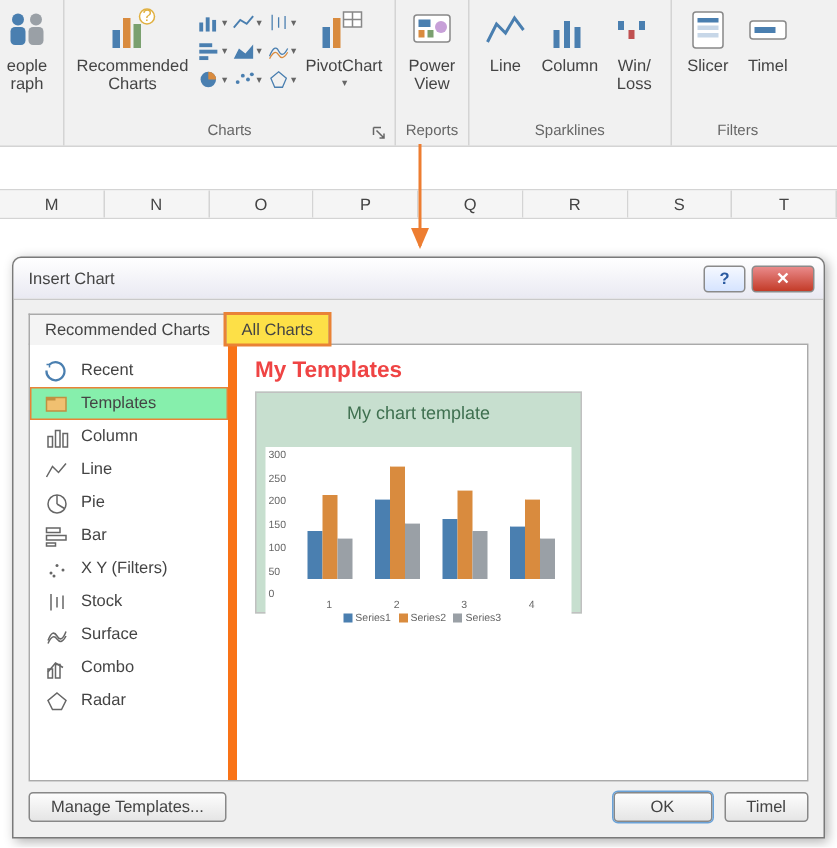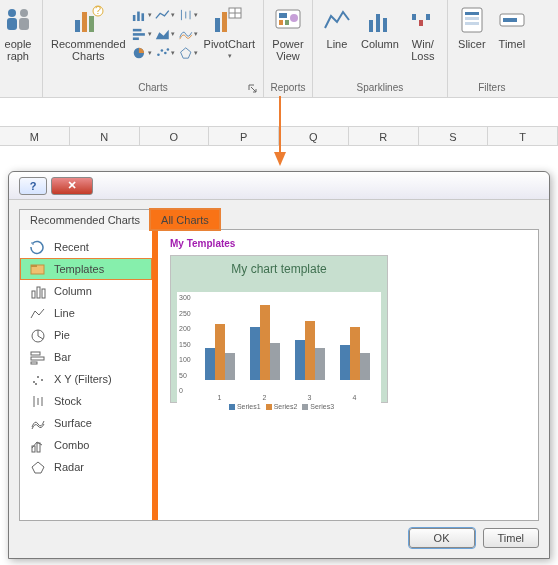--- a/index.html
+++ b/index.html
@@ -21,29 +21,29 @@
 .colcell{flex:1;min-width:62px;text-align:center;border-right:1px solid #d4d4d4;line-height:20px;color:#444;background:#f5f5f5}
 .dialog{position:absolute;left:8px;top:171px;width:542px;height:388px;background:#f0f0f0;border:1px solid #7a7a7a;border-radius:6px 6px 0 0;box-shadow:2px 2px 8px rgba(0,0,0,.3)}
 .titlebar{height:28px;background:linear-gradient(#fff,#e9e9f2);border-radius:6px 6px 0 0;display:flex;align-items:center;padding:0 6px;border-bottom:1px solid #c9c9c9}
 .titlebar .ttl{flex:1;padding-left:4px}
 .winbtn{width:28px;height:18px;border:1px solid #8a8a8a;border-radius:3px;margin-left:4px;display:flex;align-items:center;justify-content:center;font-size:11px;cursor:pointer}
 .winbtn.help{background:linear-gradient(#f5f8ff,#d6e4ff);color:#2b5aa0;font-weight:bold}
 .winbtn.close{background:linear-gradient(#e98a8a,#c33b28);color:#fff;width:42px;font-weight:bold}
 .tabs{display:flex;margin:8px 0 0 10px}
 .tab{padding:4px 10px;border:1px solid #aaa;background:#f4f4f4;cursor:pointer;position:relative;top:1px;border-bottom:none}
 .tab+.tab{margin-left:-1px}
-.tab.active{background:#f97316;z-index:2}
+.tab.active{background:#fde047;z-index:2}
 .tab.hl{outline:2px solid #e98236;outline-offset:-1px}
 .panel{margin:0 10px 0 10px;border:1px solid #aaa;background:#fff;height:292px;display:flex}
 .catlist{width:138px;border-right:6px solid #f97316;padding:6px 0}
 .catitem{display:flex;align-items:center;gap:8px;padding:4px 10px;cursor:pointer;white-space:nowrap}
 .catitem .cicon{width:16px;height:14px;display:flex;align-items:center;justify-content:center}
 .catitem.sel{background:#86efac;outline:1px solid #e98236;outline-offset:-1px}
 .preview{flex:1;padding:8px 12px}
-.preview-h{font-weight:bold;color:#a21caf;margin-bottom:6px;font-size:10px}
+.preview-h{font-weight:bold;color:#ef4444;margin-bottom:6px;font-size:15px}
 .thumb{width:218px;height:148px;border:1px solid #c0c0c0;background:#c7dfcf;padding:6px;cursor:pointer}
 .thumb-title{text-align:center;color:#3f7050;font-size:12px;margin-bottom:16px}
 .thumb-chart{background:#fff;height:118px;position:relative;padding:4px 4px 16px 20px}
 .tc-bars{position:relative;height:84px;display:flex;align-items:flex-end;justify-content:space-around}
 .barset{display:flex;align-items:flex-end;gap:0}
 .bar3d{width:10px;position:relative}
 .bar3d::before{content:"";position:absolute;top:-3px;left:2px;right:-2px;height:3px;background:rgba(255,255,255,.4);transform:skewX(-45deg)}
 .b1{background:#4a7fb0}.b2{background:#d98b3e}.b3{background:#9aa0a6}
 .axis-y{position:absolute;left:2px;top:2px;bottom:16px;width:16px;display:flex;flex-direction:column;justify-content:space-between}
 .axis-y span,.axis-x span,.legend span{font-size:7px;color:#666}
@@ -282,20 +282,21 @@
         <path d="M0,0 L7,3 L0,6 Z" fill="#ed7d31"></path>
       </marker>
     </defs>
   <line x1="280" y1="96" x2="280" y2="164" stroke="#ed7d31" stroke-width="2" marker-end="url(#ah)"></line>
   <path d="M280 190 Q230 198 210 204" stroke="#ed7d31" stroke-width="2" fill="none" marker-end="url(#ah)"></path>
   <path d="M162 220 Q130 235 120 258" stroke="#ed7d31" stroke-width="2" fill="none" marker-end="url(#ah)"></path>
 </svg>
 
 <div class="dialog">
   <div class="titlebar">
+    <span class="ttl">Insert Chart</span>
     <div class="winbtn help">?</div>
     <div class="winbtn close">✕</div>
   </div>
   <div class="tabs">
     <div class="tab">Recommended Charts</div>
     <div class="tab active hl">All Charts</div>
   </div>
   <div class="panel">
     <div class="catlist" id="catlist">
         <div class="catitem">
@@ -443,17 +444,18 @@
               <span>2</span>
               <span>3</span>
               <span>4</span>
             </div>
           <div class="legend" id="lg"><i style="background:#4a7fb0"></i><span>Series1</span><i style="background:#d98b3e"></i><span>Series2</span><i style="background:#9aa0a6"></i><span>Series3</span></div>
         </div>
       </div>
     </div>
   </div>
   <div class="btnrow">
+    <button class="btn">Manage Templates...</button>
     <div style="flex:1"></div>
     <button class="btn def" style="margin-right:8px;padding-left:24px;padding-right:24px">OK</button>
     <button class="btn">Timel</button>
   </div>
 </div>
 
 </body></html>

